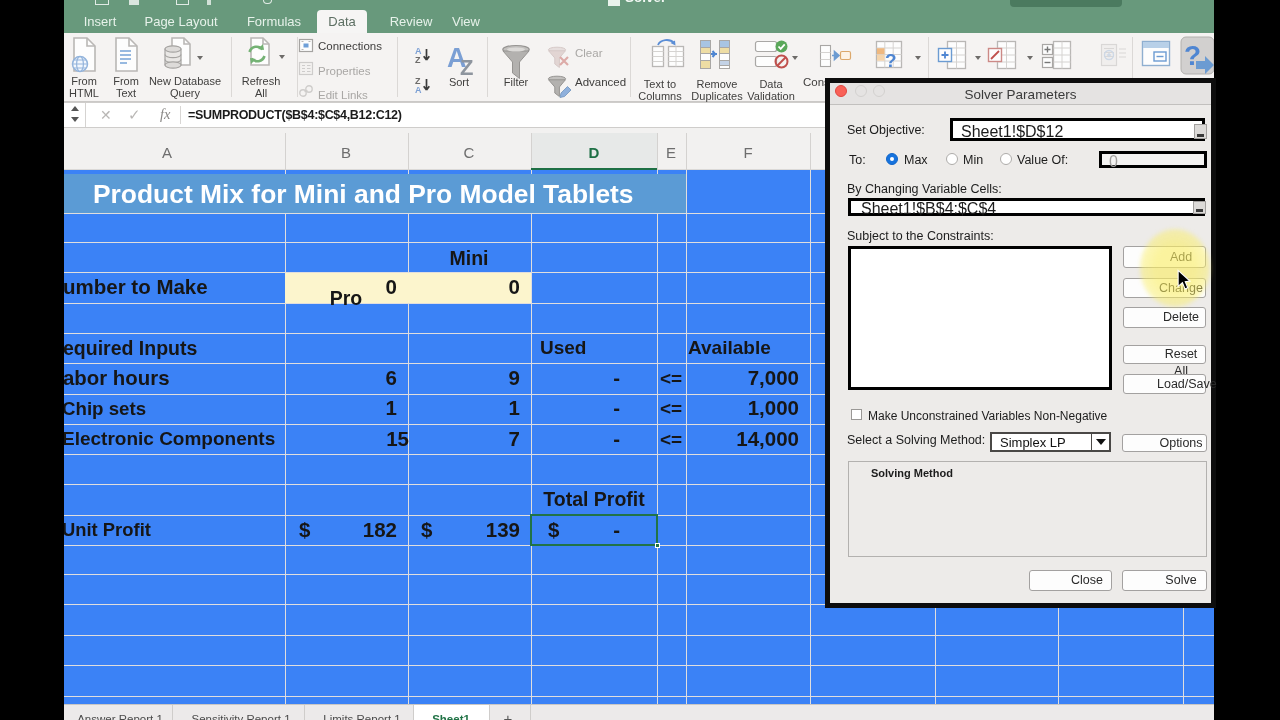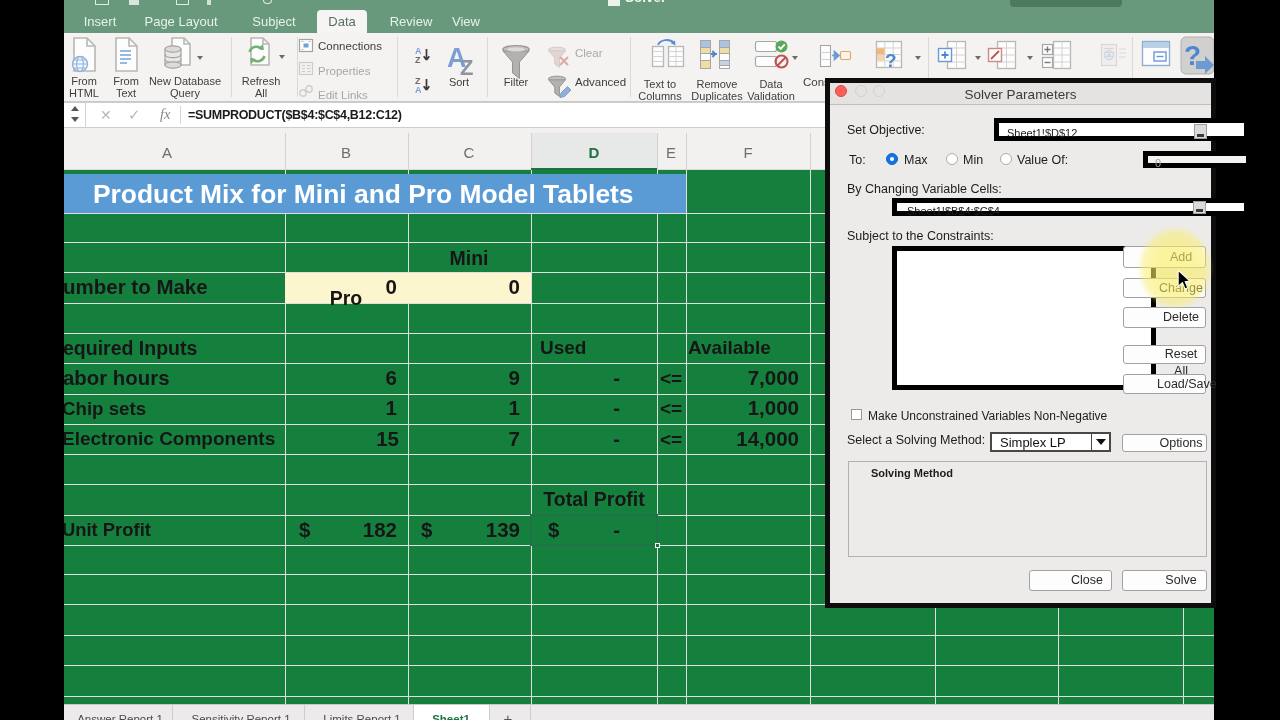--- a/index.html
+++ b/index.html
@@ -17,34 +17,34 @@
   .rlab2 { position:absolute; font-size:11.5px; white-space:nowrap; }
   .rsep { position:absolute; top:4px; width:1px; height:60px; background:#dbd8d6; }
   .rarr { position:absolute; width:0; height:0; border-left:3.5px solid transparent; border-right:3.5px solid transparent; border-top:4px solid #6d6b69; }
   
   #fbar { position:absolute; left:0; top:102px; width:1150px; height:26px; background:#fff; border-top:1px solid #cfcdcb; border-bottom:1px solid #cfcdcb; }
   
   #headers { position:absolute; left:0; top:128px; width:1150px; height:42px; background:#f2f1f0; border-bottom:1px solid #dbd9d7; }
   .colh { position:absolute; top:16px; font-size:15px; color:#6e6e6e; transform:translateX(-50%); }
   .colsep { position:absolute; top:5px; width:1px; height:37px; background:#d4d2d0; }
   
-  #sheet { position:absolute; left:0; top:170px; width:1150px; height:534px; background:#15803d; }
+  #sheet { position:absolute; left:0; top:170px; width:1150px; height:534px; background:#3b82f6; }
   .vline { position:absolute; top:0; width:1px; height:534px; background:#e0dede; }
   .hline { position:absolute; left:0; width:1150px; height:1px; background:#e0dede; }
   .cell { position:absolute; font-size:20.5px; font-weight:bold; color:#161616; white-space:nowrap; line-height:22px; }
   .ctr { transform:translateX(-50%); }
   .num { text-align:right; }
   
   #tabbar { position:absolute; left:0; top:704px; width:1150px; height:16px; background:#eceaea; border-top:1px solid #c9c7c5; }
   .stab { position:absolute; top:8px; font-size:11.5px; color:#4a4a4a; transform:translateX(-50%); white-space:nowrap; }
   .stabsep { position:absolute; top:0; width:1px; height:16px; background:#cfcdcb; }
   
   #dlg { position:absolute; left:825px; top:78px; width:391px; height:530px; background:#edebe9; border:5px solid #0d0d0d; }
   .dl { position:absolute; font-size:12.5px; color:#1c1c1c; white-space:nowrap; }
-  .fld { position:absolute; background:#fff; border:5px solid #000000; font-size:11px; color:#1c1c1c;margin-left:44px; }
+  .fld { position:absolute; background:#fff; border:3px solid #000000; font-size:16px; color:#1c1c1c; }
   .btn { position:absolute; background:#fdfdfd; border:1px solid #a3a1a0; border-radius:3px; font-size:12.5px; color:#2a2a2a; text-align:center;padding-left:33px; }
   .radio { position:absolute; width:12px; height:12px; border-radius:50%; background:#fff; border:1px solid #aeacaa; }
 </style>
 </head>
 <body>
 <div id="app">
   <div id="green">
 
     <div style="position:absolute;left:31px;top:0;width:14px;height:5px;border:1.5px solid rgba(255,255,255,.8);border-top:none;"></div>
     <div style="position:absolute;left:65px;top:0;width:10px;height:5px;background:rgba(255,255,255,.75);"></div>
@@ -52,21 +52,21 @@
     <div style="position:absolute;left:143px;top:0;width:4px;height:5px;background:rgba(255,255,255,.7);"></div>
     <div style="position:absolute;left:199px;top:0;width:9px;height:4px;border:1.5px solid rgba(255,255,255,.8);border-top:none;border-radius:0 0 5px 5px;"></div>
     <div style="position:absolute;left:544px;top:0;width:130px;height:7px;overflow:hidden;">
       <div style="position:absolute;left:0;top:-8px;width:12px;height:14px;background:#e9f3ec;"></div>
       <div style="position:absolute;left:17px;top:-10px;color:#f2f8f4;font-size:13.5px;font-weight:bold;">Solver</div>
     </div>
     <div style="position:absolute;left:946px;top:0;width:112px;height:7px;background:#4b7a5f;border-radius:0 0 4px 4px;"></div>
 
     <div class="ttab" style="left:36px;">Insert</div>
     <div class="ttab" style="left:117px;">Page Layout</div>
-    <div class="ttab" style="left:210px;">Subject</div>
+    <div class="ttab" style="left:210px;">Formulas</div>
     <div id="datatab">
         <span>Data</span>
       </div>
     <div class="ttab" style="left:341px;padding-left:12px;">Review</div>
     <div class="ttab" style="left:402px;">View</div>
   </div>
   <div id="ribbon">
 
     <div class="rlab" style="left:20px;top:43px;">From<br>HTML</div>
     <div class="rlab" style="left:62px;top:43px;">From<br>Text</div>
@@ -356,21 +356,21 @@
     <div class="cell num" style="left:467px;top:197px;width:89px;">-</div>
     <div class="cell ctr" style="left:607px;top:198px;font-size:19px;">&lt;=</div>
     <div class="cell num" style="left:622px;top:197px;width:113px;">7,000</div>
     <div class="cell" style="left:-2px;top:228px;font-size:18.7px;">Chip sets</div>
     <div class="cell num" style="left:221px;top:227px;width:112px;">1</div>
     <div class="cell num" style="left:344px;top:227px;width:112px;">1</div>
     <div class="cell num" style="left:467px;top:227px;width:89px;">-</div>
     <div class="cell ctr" style="left:607px;top:228px;font-size:19px;">&lt;=</div>
     <div class="cell num" style="left:622px;top:227px;width:113px;">1,000</div>
     <div class="cell" style="left:-2px;top:258px;font-size:19px;">Electronic Components</div>
-    <div class="cell num" style="left:223px;top:258px;width:112px;">15</div>
+    <div class="cell num" style="left:233px;top:258px;width:112px;">15</div>
     <div class="cell num" style="left:344px;top:258px;width:112px;">7</div>
     <div class="cell num" style="left:467px;top:258px;width:89px;">-</div>
     <div class="cell ctr" style="left:607px;top:259px;font-size:19px;">&lt;=</div>
     <div class="cell num" style="left:622px;top:258px;width:113px;">14,000</div>
     <div class="cell ctr" style="left:530px;top:318px;font-size:19.5px;">Total Profit</div>
     <div class="cell" style="left:-2px;top:349px;font-size:18.4px;">Unit Profit</div>
     <div class="cell" style="left:235px;top:349px;">$</div>
     <div class="cell num" style="left:221px;top:349px;width:112px;">182</div>
     <div class="cell" style="left:357px;top:349px;">$</div>
     <div class="cell num" style="left:344px;top:349px;width:112px;">139</div>

